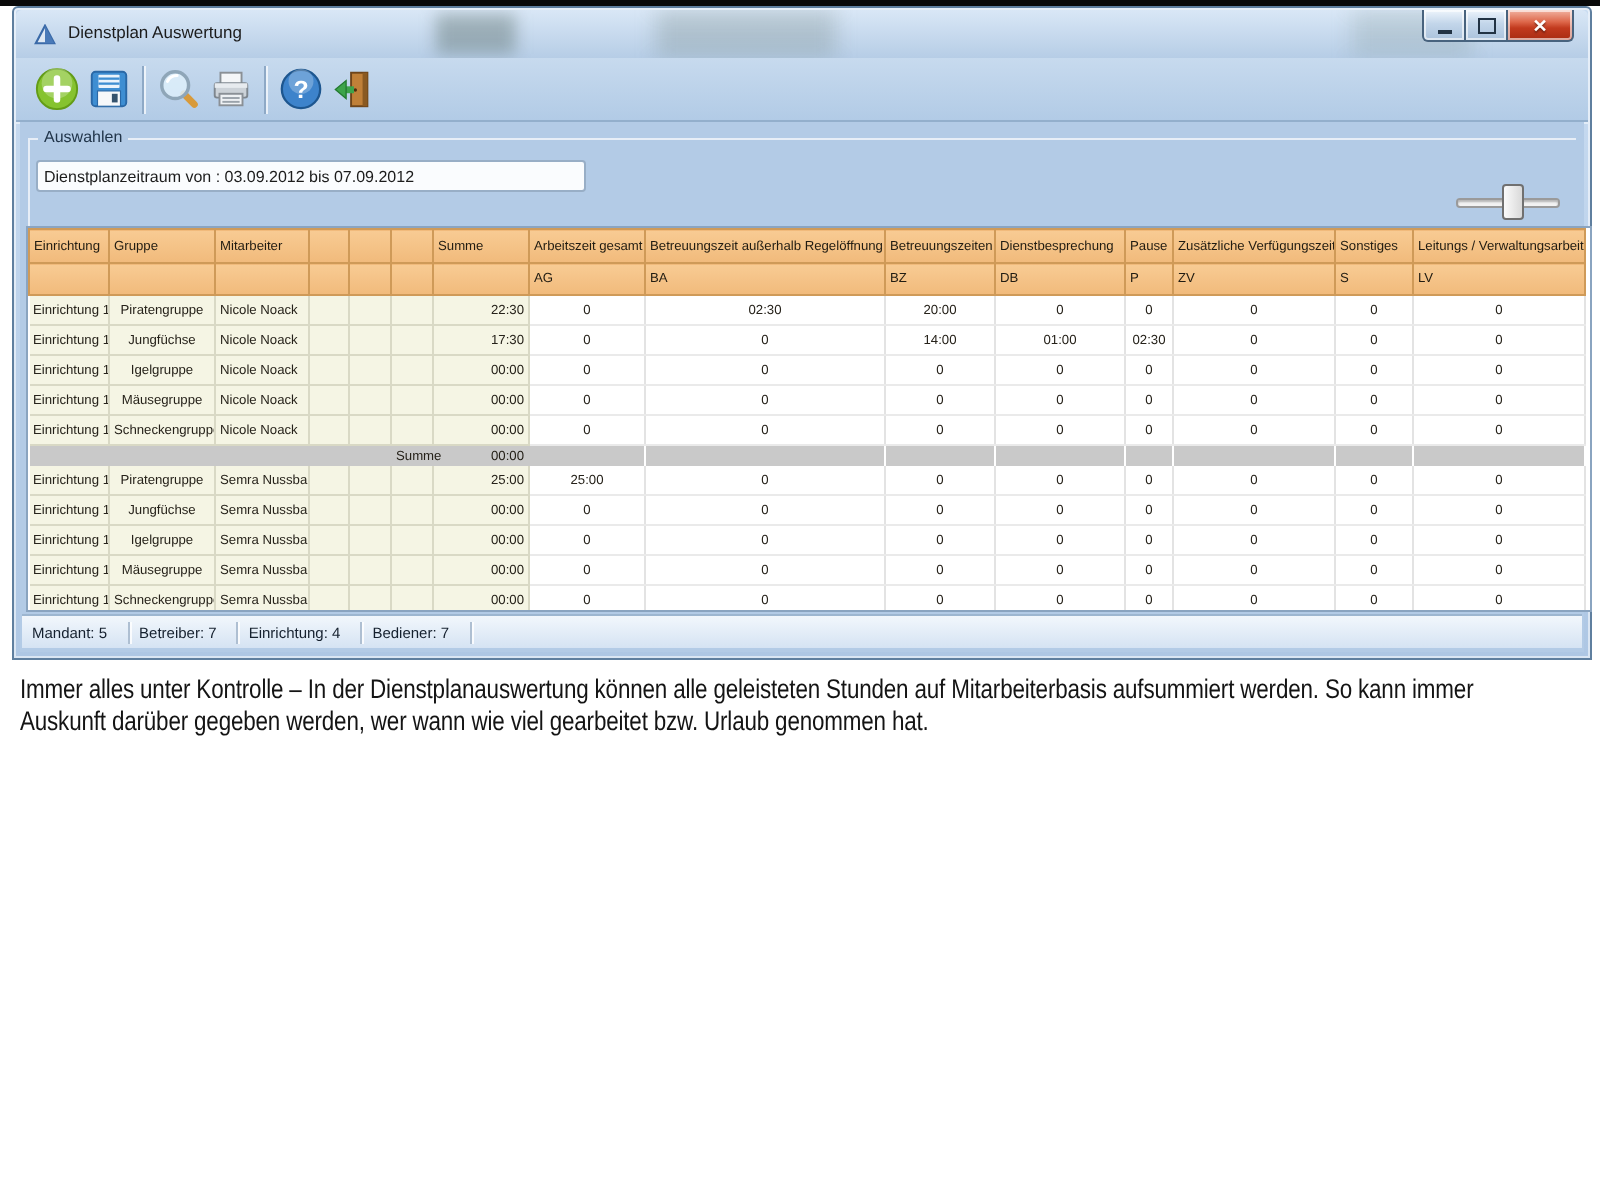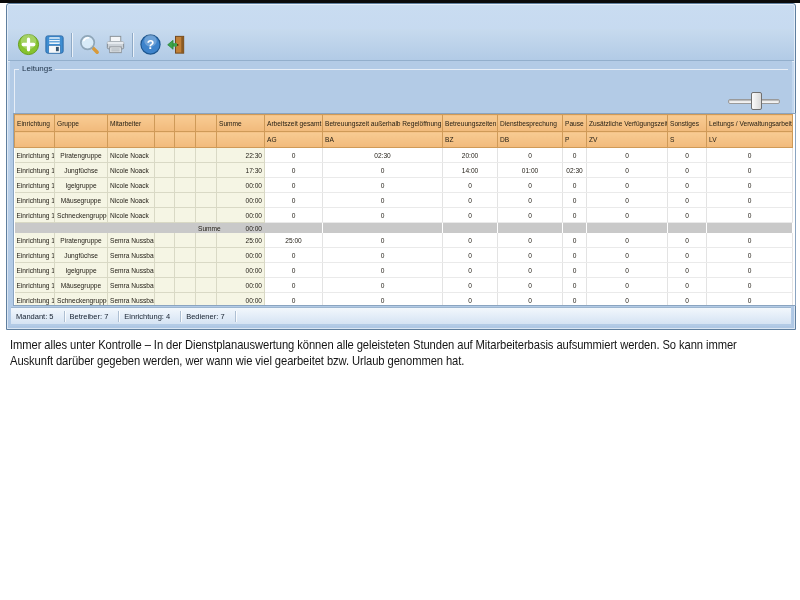--- a/index.html
+++ b/index.html
@@ -82,20 +82,41 @@
   .caption{position:absolute;left:10px;top:337px;width:960px;font-size:13.5px;line-height:15.5px;color:#141414;
            transform:scaleX(0.83);transform-origin:left top;letter-spacing:-0.1px;}
 </style>
 </head>
 <body>
 
 <div class="topline"></div>
 
 <div class="window">
 
+  <div class="titlebar">
+    <div class="glass1"></div>
+    <div class="glass2"></div>
+    <div class="glass3"></div>
+    <svg class="title-icon" viewBox="0 0 12 12">
+      <polygon points="1,10.5 6,1 11,10.5" fill="#dfe9f4" stroke="#3a6aa8" stroke-width="1.2"></polygon>
+      <polygon points="6,1 11,10.5 6,10.5" fill="#4a7ab8"></polygon>
+    </svg>
+    <span class="window-title">Dienstplan Auswertung</span>
+    <div class="winbtns">
+      <div class="wbtn min">
+          <div class="glyph-min"></div>
+        </div>
+      <div class="wbtn max">
+          <div class="glyph-max"></div>
+        </div>
+      <div class="wbtn close">
+          <span class="glyph-close">✕</span>
+        </div>
+    </div>
+  </div>
 
   <div class="toolbar">
     <div class="tbtn">
       <svg width="23" height="23" viewBox="0 0 24 24">
         <circle cx="12" cy="12" r="10.5" fill="#86c32f" stroke="#639c17" stroke-width="1"></circle>
         <circle cx="12" cy="9" r="8" fill="rgba(255,255,255,0.25)"></circle>
         <path d="M12 6.5v11M6.5 12h11" stroke="#fff" stroke-width="3.4" stroke-linecap="round"></path>
       </svg>
     </div>
     <div class="tbtn">
@@ -143,21 +164,22 @@
         <circle cx="13.2" cy="12.5" r="0.9" fill="#4a2e0e"></circle>
         <rect x="8" y="10.6" width="4.5" height="3.6" fill="#3da44a"></rect>
         <polygon points="8.4,7.6 8.4,17 2.8,12.3" fill="#3da44a" stroke="#237a30" stroke-width="0.7"></polygon>
       </svg>
     </div>
   </div>
 
   <div class="client">
 
     <div class="groupbox">
-      <span class="group-label">Leitungs</span>
+      <span class="group-label">Auswahlen</span>
+      <input class="field f1" readonly="" value="Dienstplanzeitraum von : 03.09.2012 bis 07.09.2012" style="">
       <div class="slider">
         <div class="slider-track"></div>
         <div class="slider-thumb"></div>
       </div>
     </div>
 
     <div class="tablewrap">
       <table class="grid">
           <colgroup>
             <col style="width: 40px;">

